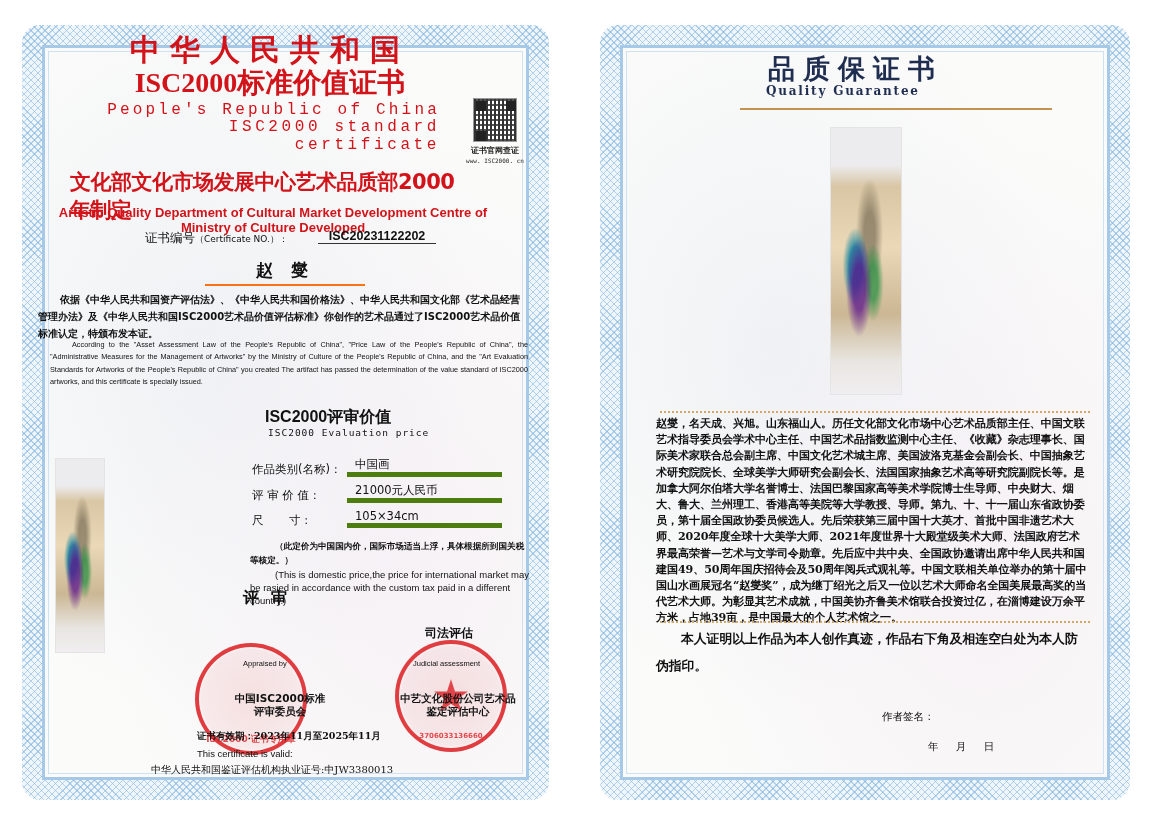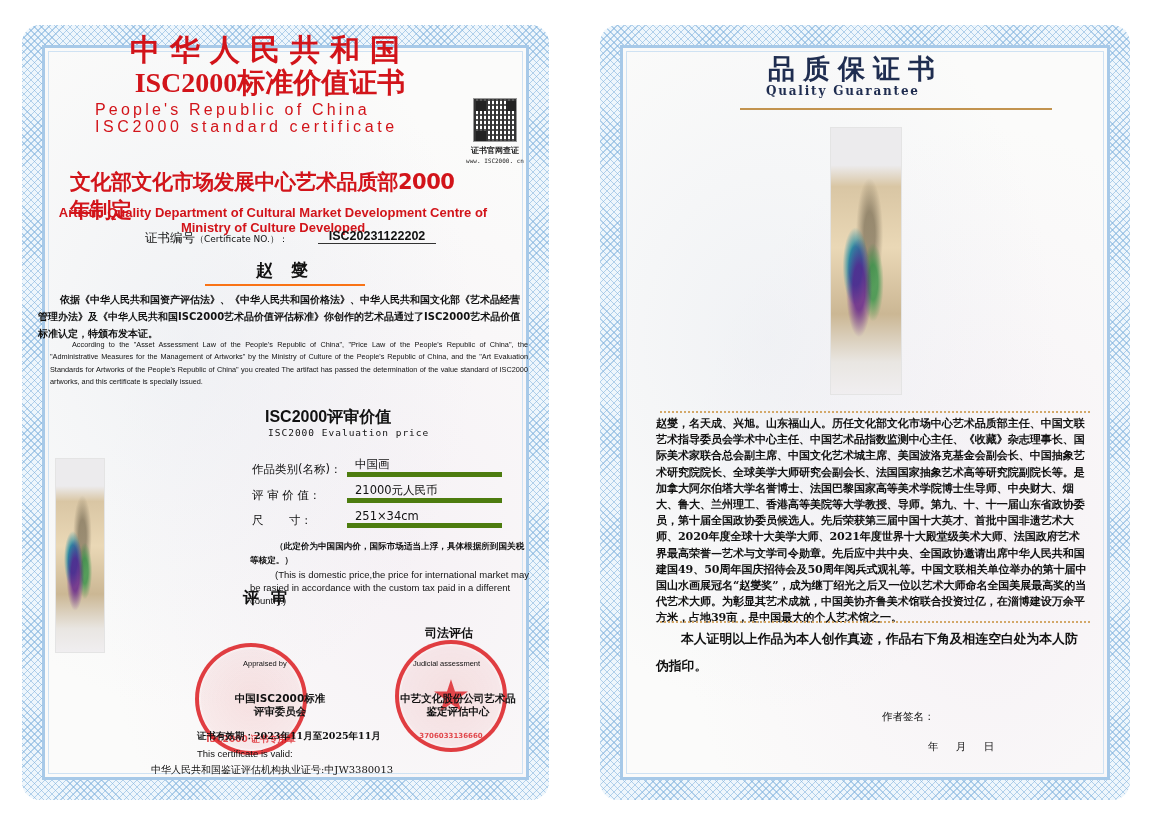--- a/index.html
+++ b/index.html
@@ -34,23 +34,23 @@
     position: absolute; left: 95px; top: 30px; width: 350px; text-align: center;
     color: #d2141a; font-weight: bold; font-size: 30px; letter-spacing: 10px;
     font-family: "DejaVu Sans", sans-serif;
   }
   .l-title-isc {
     position: absolute; left: 95px; top: 64px; width: 350px; text-align: center;
     color: #d2141a; font-weight: bold; font-size: 28px;
     font-family: "Liberation Serif", serif;
   }
   .l-title-en1, .l-title-en2 {
-    position: absolute; left: 95px; width: 345px; text-align: left;
+    position: absolute; left: 95px; width: 345px; text-align: right;
     color: #d2141a; font-size: 16px; letter-spacing: 3.2px;
-    font-family: Liberation Sans, sans-serif;
+    font-family: Liberation Mono, monospace;
   }
   .l-title-en1 { top: 101px; }
   .l-title-en2 { top: 118px; letter-spacing: 3.6px; }
   .qr {
     position: absolute; left: 473px; top: 98px; width: 44px; height: 44px;
     background:
       linear-gradient(#222,#222) 2px 2px/10px 10px no-repeat,
       linear-gradient(#222,#222) 32px 2px/10px 10px no-repeat,
       linear-gradient(#222,#222) 2px 32px/10px 10px no-repeat,
       repeating-linear-gradient(90deg, #333 0 2px, transparent 2px 4px),
@@ -208,21 +208,21 @@
 <div class="field field-1">
   <span class="label">作品类别(名称)：</span>
   <span class="value">中国画</span>
 </div>
 <div class="field field-2">
   <span class="label">评 审 价 值：</span>
   <span class="value">21000元人民币</span>
 </div>
 <div class="field field-3">
   <span class="label">尺       寸：</span>
-  <span class="value">251×34cm</span>
+  <span class="value">105×34cm</span>
 </div>
 
 <div class="l-note-cn">（此定价为中国国内价，国际市场适当上浮，具体根据所到国关税等核定。）</div>
 <div class="l-note-en">(This is domestic price,the price for international market may be rasied in accordance with the custom tax paid in a different country.)</div>
 
 <div class="l-sig1">评审</div>
 <div class="l-sig2">司法评估</div>
 
 <div class="seal seal-1">
   <div class="seal-ring-text" style="top:86px;">ISC2000 证书专用章</div>

